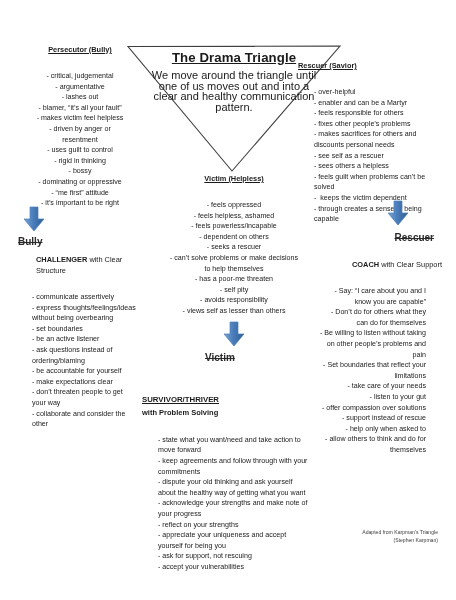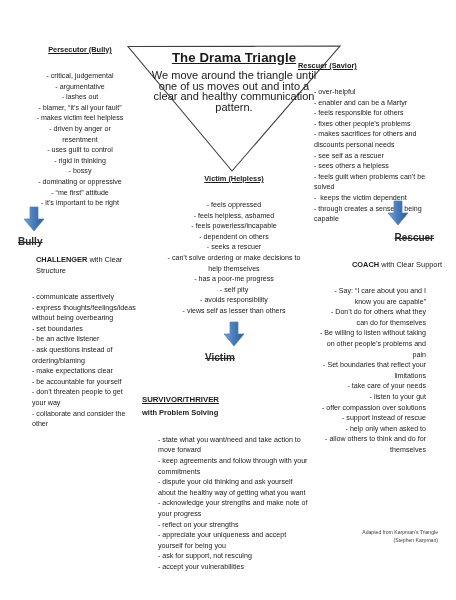--- a/index.html
+++ b/index.html
@@ -124,22 +124,22 @@
   <div class="strike" id="strike-bully">Bully</div>
 
   <div class="block" id="challenger">
     <div class="hd-mixed"><b>CHALLENGER</b><span> with Clear Structure</span></div>
     <ul class="lines">
       <li>- communicate assertively</li>
       <li>- express thoughts/feelings/ideas without being overbearing</li>
       <li>- set boundaries</li>
       <li>- be an active listener</li>
       <li>- ask questions instead of ordering/blaming</li>
+      <li>- be accountable for yourself</li>
       <li>- make expectations clear</li>
-      <li>- be accountable for yourself</li>
       <li>- don’t threaten people to get your way</li>
       <li>- collaborate and consider the other</li>
     </ul>
   </div>
 
   <div class="block" id="rescuer">
     <div class="hd">Rescuer (Savior)</div>
     <ul class="lines">
       <li>- over-helpful</li>
       <li>- enabler and can be a Martyr</li>
@@ -176,22 +176,22 @@
   </div>
 
   <div class="block" id="victim">
     <div class="hd">Victim (Helpless)</div>
     <ul class="lines">
       <li>- feels oppressed</li>
       <li>- feels helpless, ashamed</li>
       <li>- feels powerless/incapable</li>
       <li>- dependent on others</li>
       <li>- seeks a rescuer</li>
-      <li>- can’t solve ordering or make decisions to help themselves</li>
-      <li>- has a poor-me progress</li>
+      <li>- can’t solve problems or make decisions to help themselves</li>
+      <li>- has a poor-me threaten</li>
       <li>- self pity</li>
       <li>- avoids responsibility</li>
       <li>- views self as lesser than others</li>
     </ul>
   </div>
 
   <svg class="arrow" style="left:222px;top:321px;" viewBox="0 0 24 26">
     <polygon points="8,1 16,1 16,13 22,13 12,25 2,13 8,13" fill="url(#arrGrad)" stroke="#4a7ebb" stroke-width="0.7"></polygon>
   </svg>
   <div class="strike" id="strike-victim">Victim</div>

